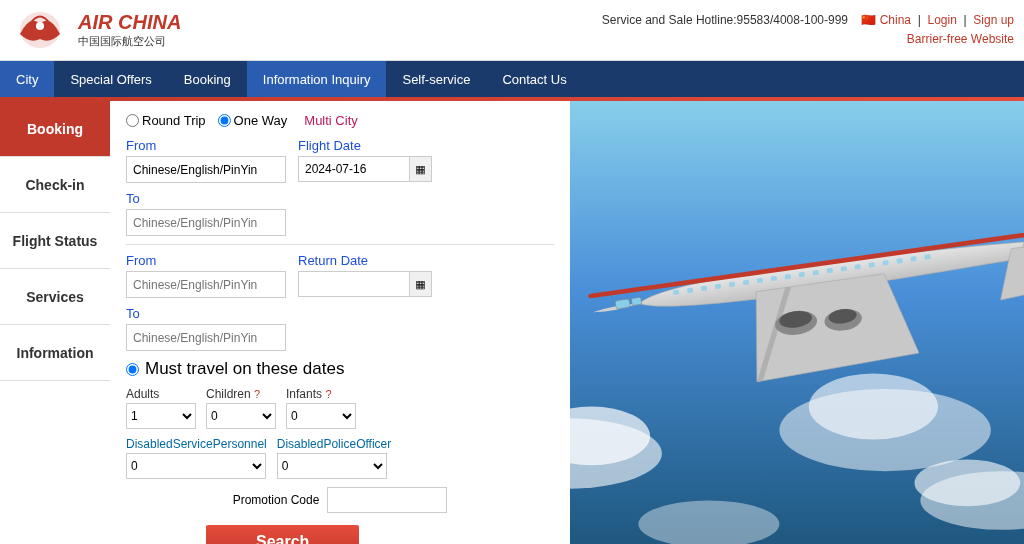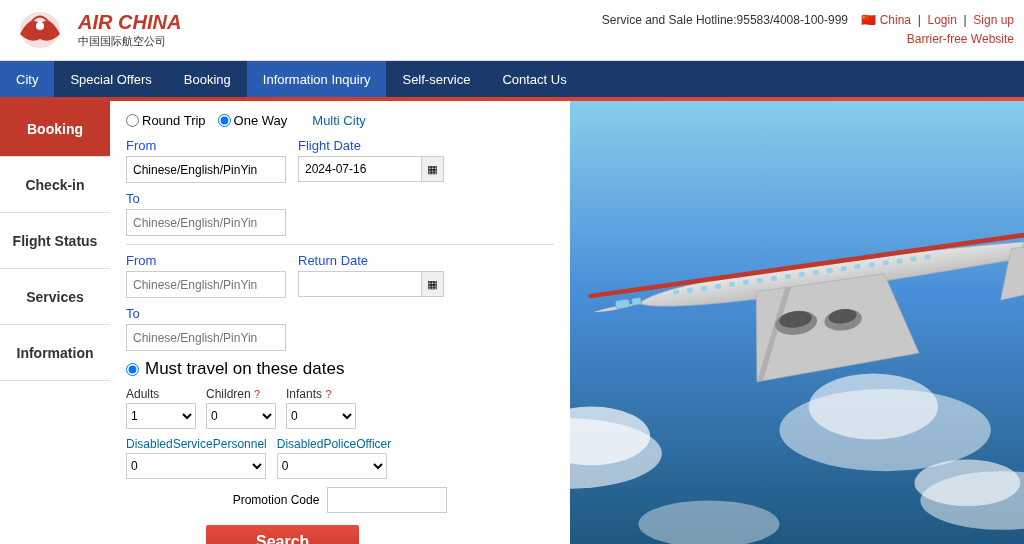--- a/index.html
+++ b/index.html
@@ -77,21 +77,21 @@
       max-width: 460px;
     }
 
     .trip-type-row {
       display: flex;
       align-items: center;
       gap: 12px;
       margin-bottom: 10px;
     }
     .trip-type-row label { font-size: 13px; display: flex; gap: 3px; cursor: pointer; }
-    .multi-city-link { color: #0369a1; text-decoration: none; font-size: 13px; margin-left: 13px; }
+    .multi-city-link { color: #be185d; text-decoration: none; font-size: 13px; margin-left: 5px; }
 
     .form-row {
       display: flex;
       gap: 12px;
       margin-bottom: 8px;
     }
     .form-group { display: flex; flex-direction: column; gap: 3px; }
     .form-group label { font-size: 13px; color: #1d4ed8; }
     .form-input {
       border: 1px solid #ccc;
@@ -100,21 +100,21 @@
       height: 27px;
       background: #fff;
     }
     .form-input.wide { width: 160px; }
     .date-input-wrap { display: flex; align-items: center; }
     .date-input {
       border: 1px solid #ccc;
       padding: 4px 6px;
       font-size: 12px;
       height: 26px;
-      width: 124px;
+      width: 112px;
     }
     .cal-btn {
       border: 1px solid #ccc;
       border-left: none;
       background: #f0f0f0;
       height: 26px;
       width: 22px;
       cursor: pointer;
       font-size: 11px;
       display: flex; align-items: center; justify-content: center;

